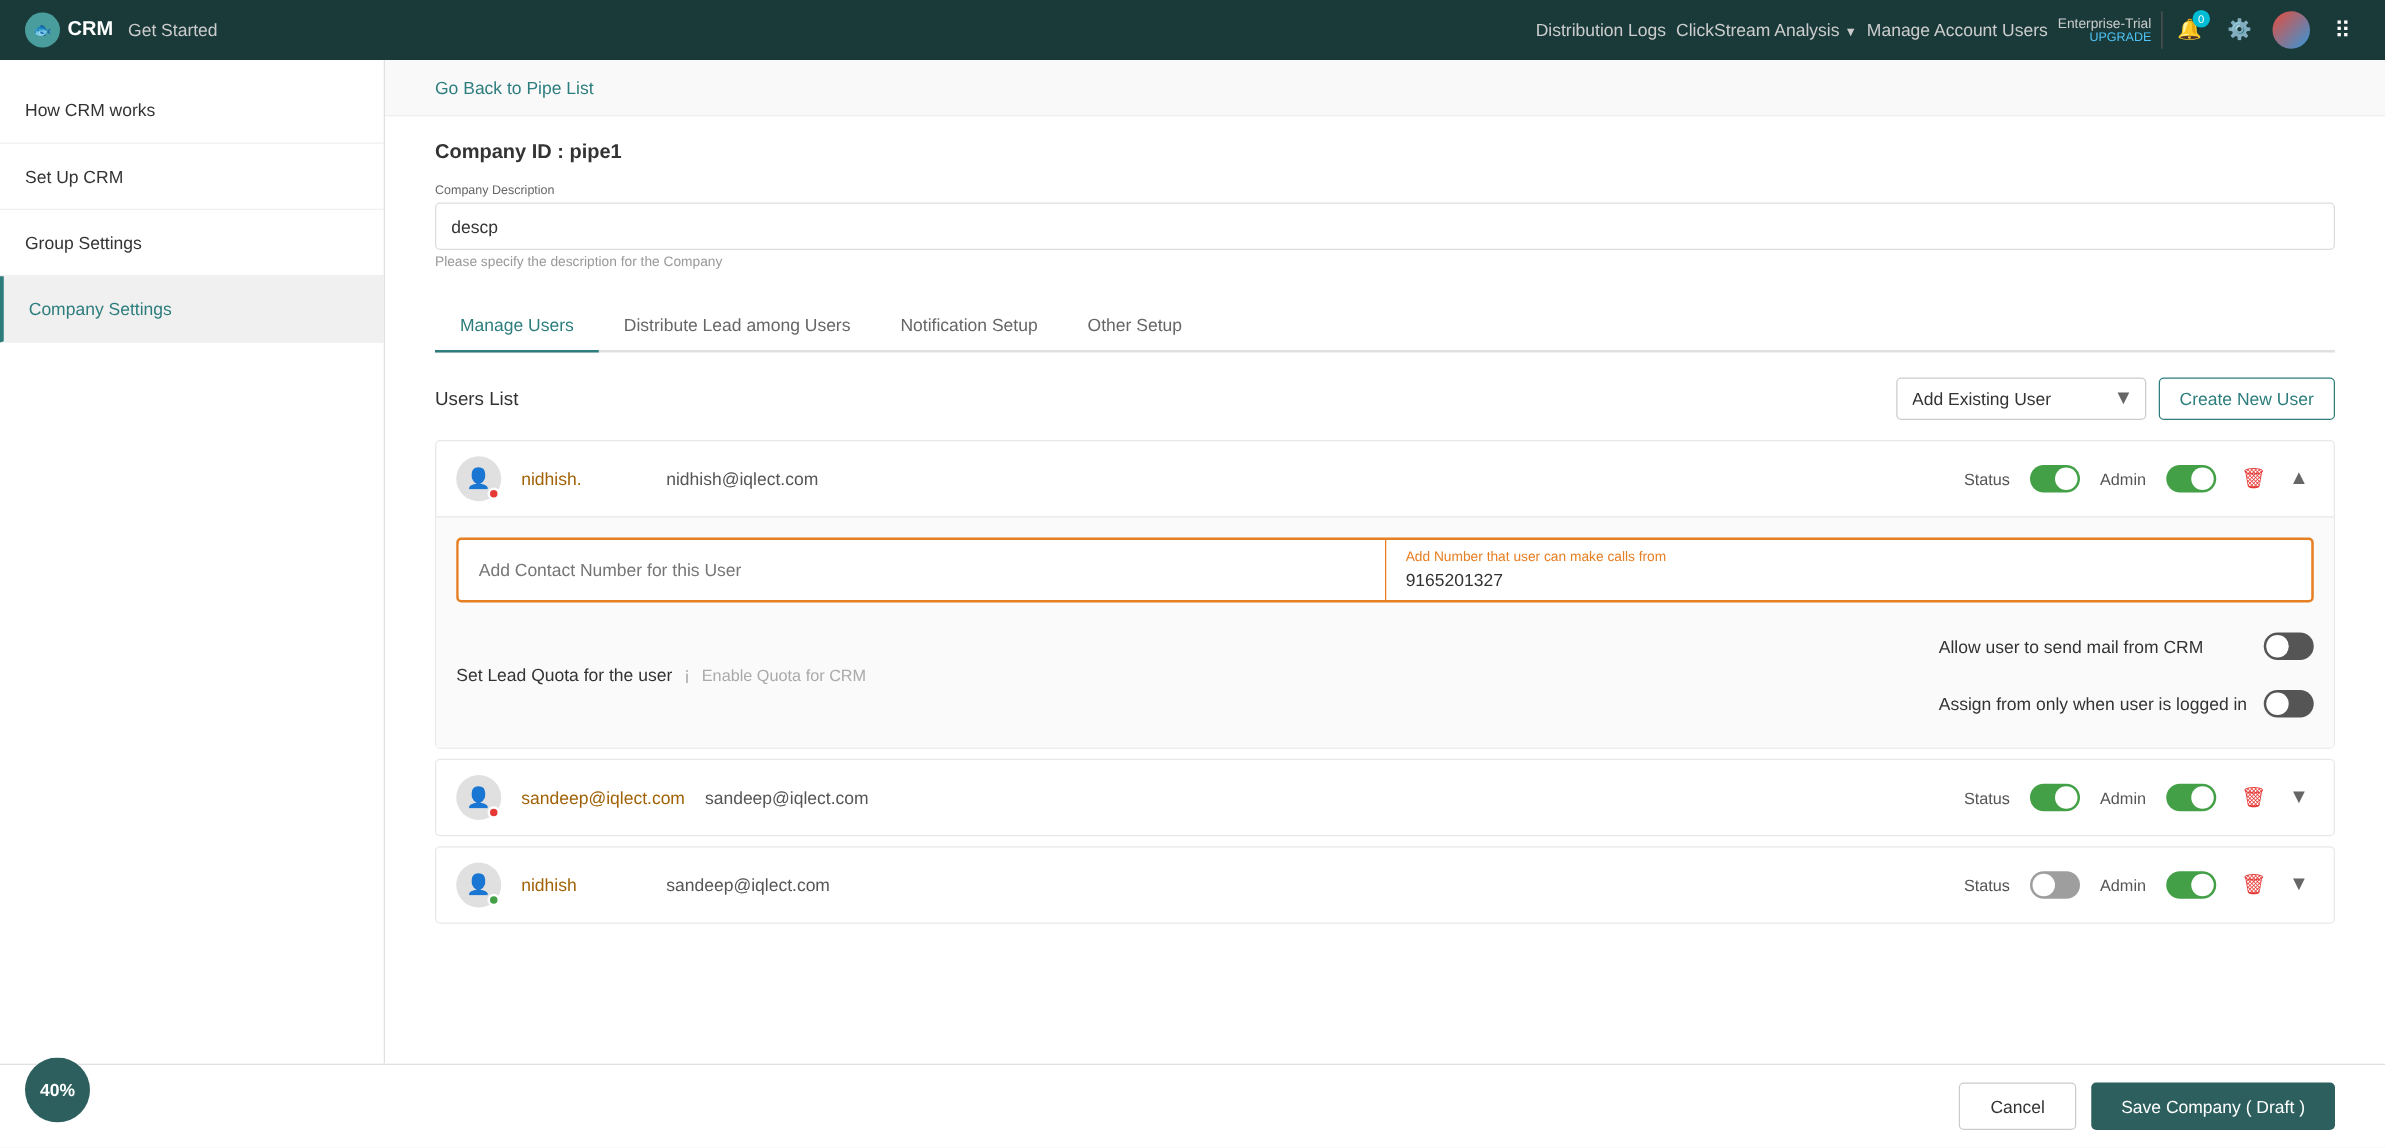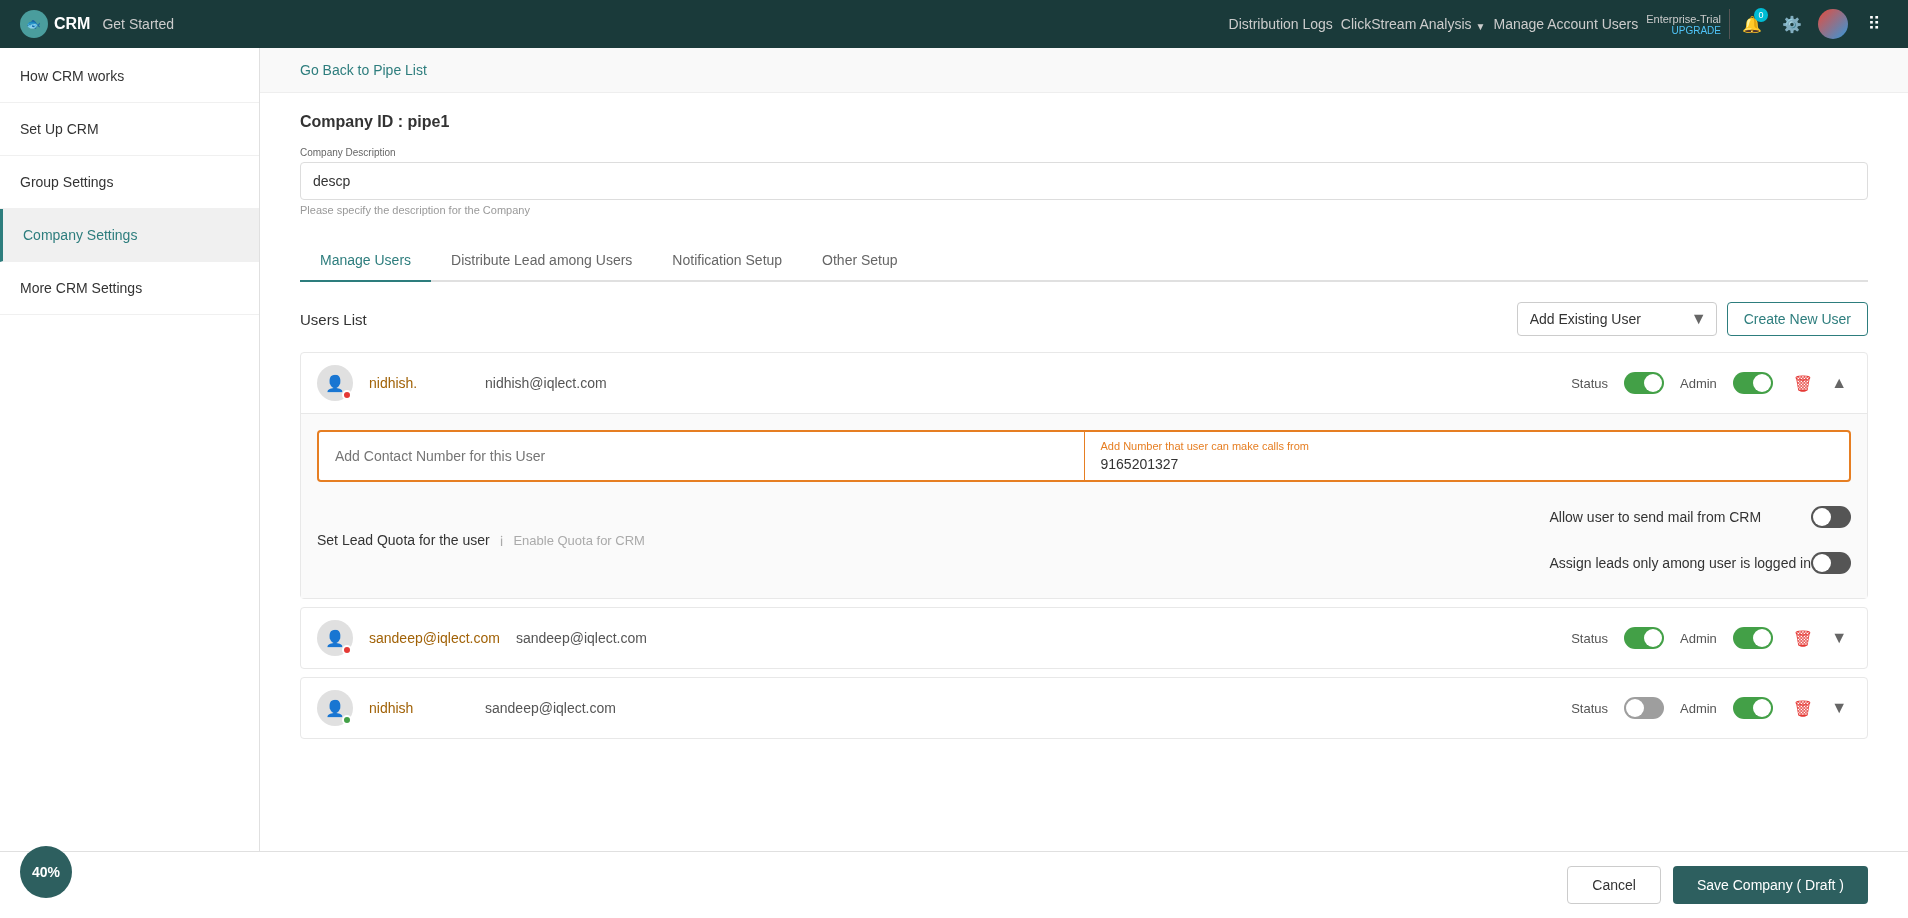--- a/index.html
+++ b/index.html
@@ -27,25 +27,25 @@
     .nav-icon-btn { width: 28px; height: 28px; border-radius: 50%; display: flex; align-items: center; justify-content: center; cursor: pointer; position: relative; }
     .bell-badge { position: absolute; top: -2px; right: -2px; background: #00bcd4; color: white; border-radius: 50%; width: 14px; height: 14px; font-size: 9px; display: flex; align-items: center; justify-content: center; }
     .avatar { width: 30px; height: 30px; border-radius: 50%; background: linear-gradient(135deg, #e74c3c, #3498db); }
     .grid-icon { color: white; font-size: 18px; }
 
     
     .main-layout { display: flex; flex: 1; overflow: hidden; }
 
     
     .sidebar {
-      width: 260px;
+      width: 308px;
       background: white;
       border-right: 1px solid #e0e0e0;
       flex-shrink: 0;
-      padding-top: 2px;
+      padding-top: 14px;
     }
     .sidebar-item {
       padding: 18px 20px;
       font-size: 14px;
       color: #333;
       cursor: pointer;
       border-bottom: 1px solid #f0f0f0;
     }
     .sidebar-item.active {
       background: #f0f0f0;
@@ -319,23 +319,20 @@
       <span>How CRM works</span>
     </div>
     <div class="sidebar-item">
       <span>Set Up CRM</span>
     </div>
     <div class="sidebar-item">
       <span>Group Settings</span>
     </div>
     <div class="sidebar-item active">
       <span>Company Settings</span>
-    </div>
-    <div class="sidebar-item">
-      <span>More CRM Settings</span>
     </div>
   </div>
 
   <div class="content">
     <a class="back-link">Go Back to Pipe List</a>
     <div class="content-inner">
       <div class="company-id">
         <span>Company ID : </span><span style="font-weight:600;">pipe1</span>
       </div>
 
@@ -404,21 +401,21 @@
               <span class="quota-link">Enable Quota for CRM</span>
             </div>
             <div style="display:flex;flex-direction:column;gap:8px;min-width:300px;">
               <div class="mail-row">
                 <span>Allow user to send mail from CRM</span>
                 <div class="toggle toggle-off" style="width:40px;height:22px;border-radius:11px;position:relative;cursor:pointer;background:#555;">
                   <div class="toggle-knob" style="position:absolute;top:2px;left:2px;width:18px;height:18px;border-radius:50%;background:white;"></div>
                 </div>
               </div>
               <div class="assign-row">
-                <span>Assign leads only among user is logged in</span>
+                <span>Assign from only when user is logged in</span>
                 <div class="toggle toggle-off" style="width:40px;height:22px;border-radius:11px;position:relative;cursor:pointer;background:#555;">
                   <div class="toggle-knob" style="position:absolute;top:2px;left:2px;width:18px;height:18px;border-radius:50%;background:white;"></div>
                 </div>
               </div>
             </div>
           </div>
         </div>
       </div>
 
       <div class="user-row">

